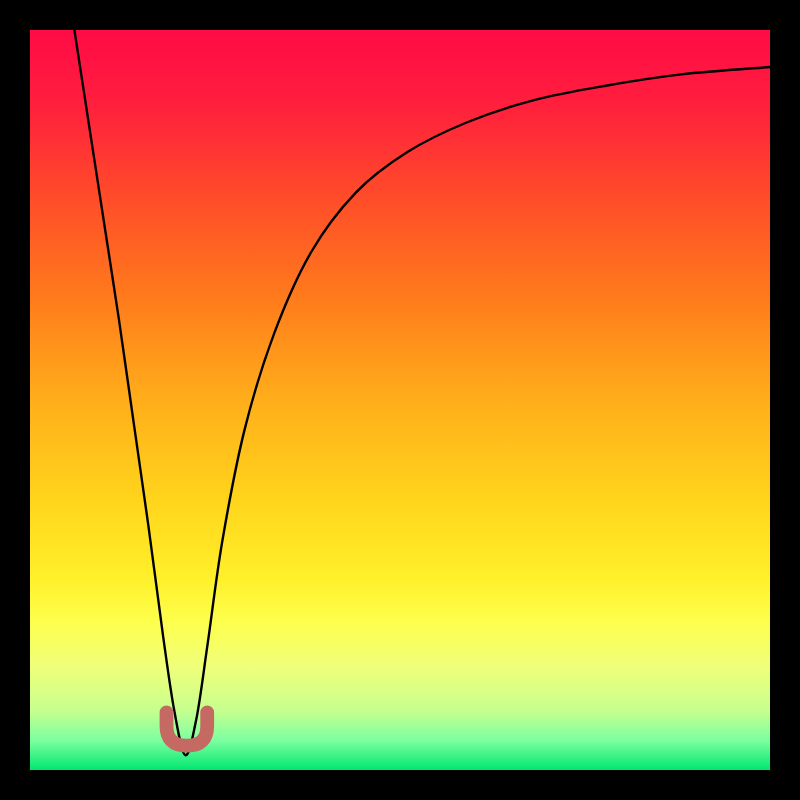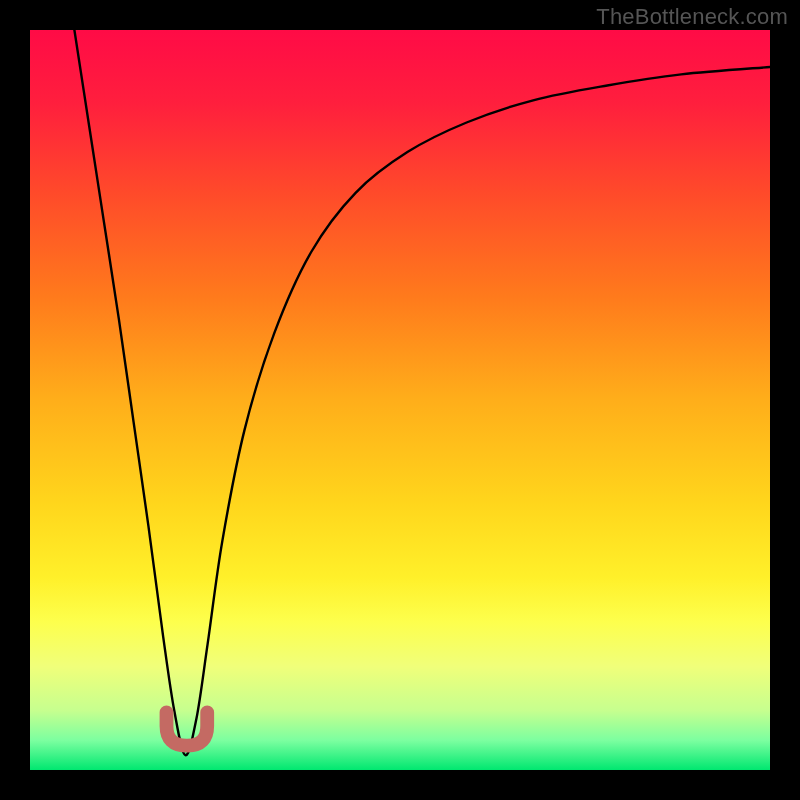--- a/index.html
+++ b/index.html
@@ -45,14 +45,13 @@
 <body>
 
 <div class="frame">
   <div class="plot" id="plot" style="left: 30px; top: 30px; width: 740px; height: 740px;">
     <div class="gradient" id="gradient" style="background: linear-gradient(rgb(255, 11, 70) 0%, rgb(255, 31, 61) 10%, rgb(255, 74, 42) 22%, rgb(255, 122, 28) 36%, rgb(255, 174, 26) 50%, rgb(255, 214, 28) 64%, rgb(255, 240, 42) 74%, rgb(253, 255, 77) 80%, rgb(240, 255, 122) 86%, rgb(198, 255, 143) 92%, rgb(124, 255, 160) 96%, rgb(0, 231, 112) 100%);"></div>
     <svg class="curve" id="curveSvg" viewBox="0 0 740 740" preserveAspectRatio="none">
         <path d="M 44.4 0 C 46.87 16.03, 54.27 64.13, 59.20 96.20 C 64.13 128.27, 69.07 160.33, 74.00 192.40 C 78.93 224.47, 83.87 255.30, 88.80 288.60 C 93.73 321.90, 98.67 357.67, 103.60 392.20 C 108.53 426.73, 113.47 460.03, 118.40 495.80 C 123.33 531.57, 128.88 575.97, 133.20 606.80 C 137.52 637.63, 140.60 661.07, 144.30 680.80 C 148.00 700.53, 151.70 723.97, 155.40 725.20 C 159.10 726.43, 162.80 706.70, 166.50 688.20 C 170.20 669.70, 173.28 643.80, 177.60 614.20 C 181.92 584.60, 186.23 546.37, 192.40 510.60 C 198.57 474.83, 205.97 434.13, 214.60 399.60 C 223.23 365.07, 233.10 333.00, 244.20 303.40 C 255.30 273.80, 267.63 245.43, 281.20 222.00 C 294.77 198.57, 309.57 179.45, 325.60 162.80 C 341.63 146.15, 358.90 133.82, 377.40 122.10 C 395.90 110.38, 415.63 101.13, 436.60 92.50 C 457.57 83.87, 479.77 76.47, 503.20 70.30 C 526.63 64.13, 552.53 59.82, 577.20 55.50 C 601.87 51.18, 624.07 47.48, 651.20 44.40 C 678.33 41.32, 725.20 38.23, 740.00 37.00" fill="none" stroke="#000" stroke-width="2.4" stroke-linecap="round"></path>
         <path d="M 136.5 682.3 L 136.5 696.0 Q 136.5 715.6 156.1 715.6 L 157.7 715.6 Q 177.2 715.6 177.2 696.0 L 177.2 682.3" fill="none" stroke="#c46a63" stroke-width="13.8" stroke-linecap="round" stroke-linejoin="round"></path>
       </svg>
   </div>
-  <div class="watermark">TheBottleneck.com</div>
 </div>
 
 </body></html>

